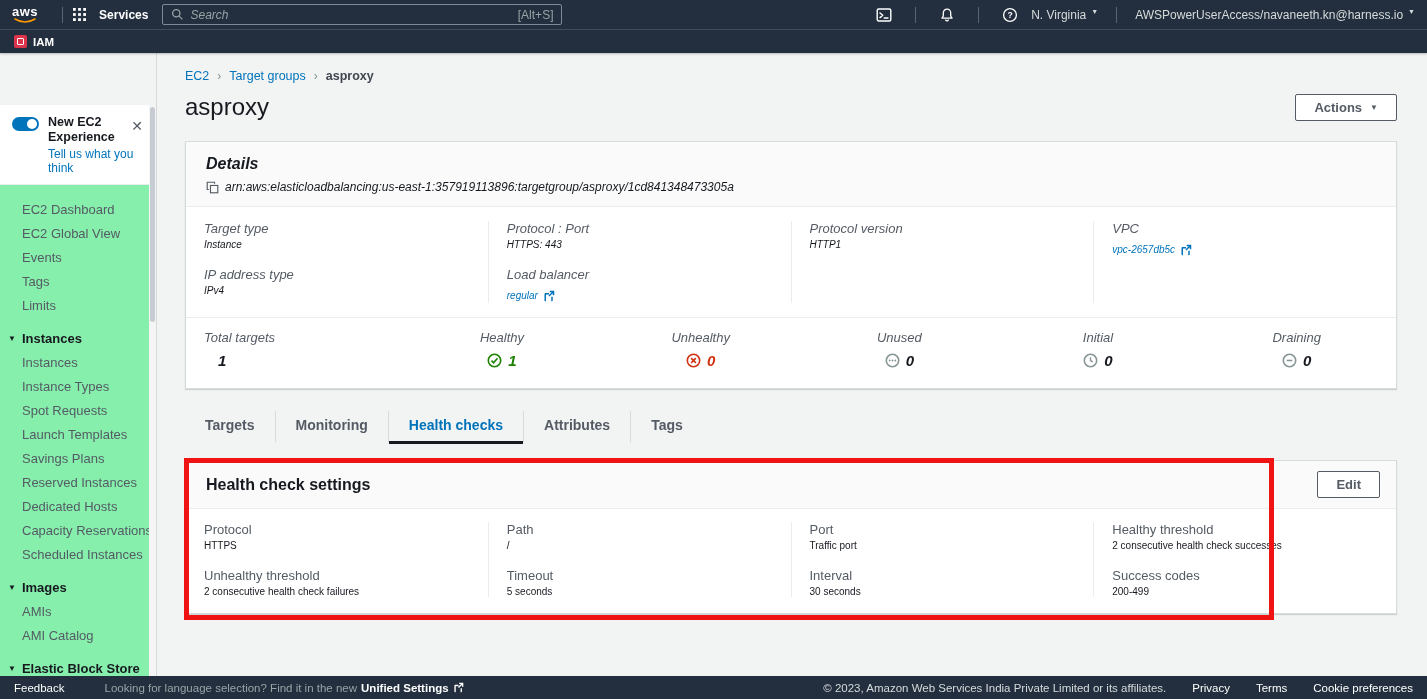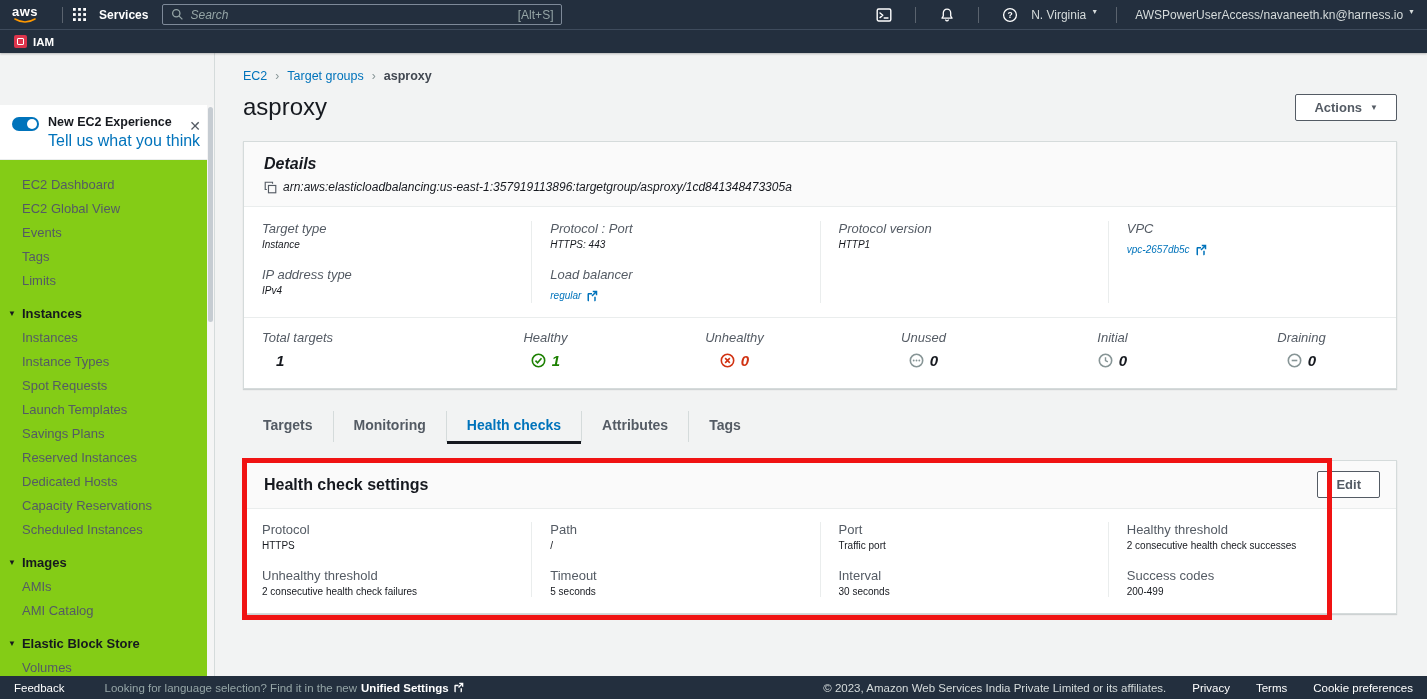--- a/index.html
+++ b/index.html
@@ -38,27 +38,27 @@
     border-top:1px solid #3e4b5c; box-shadow:0 1px 2px rgba(0,0,0,.25);
     display:flex; align-items:center; padding:0 14px; z-index:29;
   }
   .fav-item { display:flex; align-items:center; gap:6px; cursor:pointer; }
   .iam-icon { width:13px; height:13px; background:#dd344c; border-radius:2px; display:flex; align-items:center; justify-content:center; }
   .iam-icon span { display:block; width:7px; height:7px; border:1px solid #fff; border-radius:1px; }
   .fav-item .fav-label { color:#fff; font-size:11.5px; font-weight:700; }
   
   .bodywrap { position:absolute; top:53px; bottom:23px; left:0; right:0; display:flex; overflow:hidden; }
   
-  .sidebar { position:relative; width:215px; background:#84cc16; border-right:1px solid #d5dbdb; flex:none; overflow:hidden; }
+  .sidebar { position:relative; width:157px; background:#86efac; border-right:1px solid #d5dbdb; flex:none; overflow:hidden; }
   .sidebar-topgap { height:52px; background:#f2f3f3; }
   .experience-box { position:relative; background:#fff; border-bottom:1px solid #eaeded; padding:10px 12px 9px 12px; display:flex; gap:9px; }
   .toggle { position:relative; width:27px; height:14px; border-radius:8px; background:#0073bb; flex:none; margin-top:2px; cursor:pointer; }
   .toggle::after { content:''; position:absolute; right:2px; top:2px; width:10px; height:10px; background:#fff; border-radius:50%; }
   .exp-label { font-size:12.5px; font-weight:700; color:#16191f; line-height:15px; }
-  .exp-sub { font-size:16px; color:#0073bb; margin-top:2px; cursor:pointer; }
+  .exp-sub { font-size:12px; color:#0073bb; margin-top:2px; cursor:pointer; }
   .exp-close { position:absolute; right:13px; top:14px; font-size:14px; color:#545b64; cursor:pointer; line-height:14px; }
   .nav { padding:12px 0 0 0; }
   .nav-item { display:block; padding:4.5px 8px 4.5px 22px; font-size:13px; color:#545b64; cursor:pointer; white-space:nowrap; }
   .nav-header { display:flex; align-items:center; gap:6px; padding:5px 8px 4px 8px; margin-top:9px; font-size:13px; font-weight:700; color:#16191f; cursor:pointer; }
   .nav-header .sec-caret { font-size:8px; color:#16191f; }
   .side-scrollbar { position:absolute; top:52px; right:0; bottom:0; width:7px; background:#f5f5f5; }
   .side-scrollbar .thumb { position:absolute; top:2px; left:1px; width:5px; height:215px; background:#c6ccd2; border-radius:3px; }
   
   .main { position:relative; flex:1; background:#f2f3f3; padding:16px 30px 0 28px; overflow:hidden; }
   .breadcrumb { display:flex; align-items:center; gap:8px; font-size:12.5px; }

